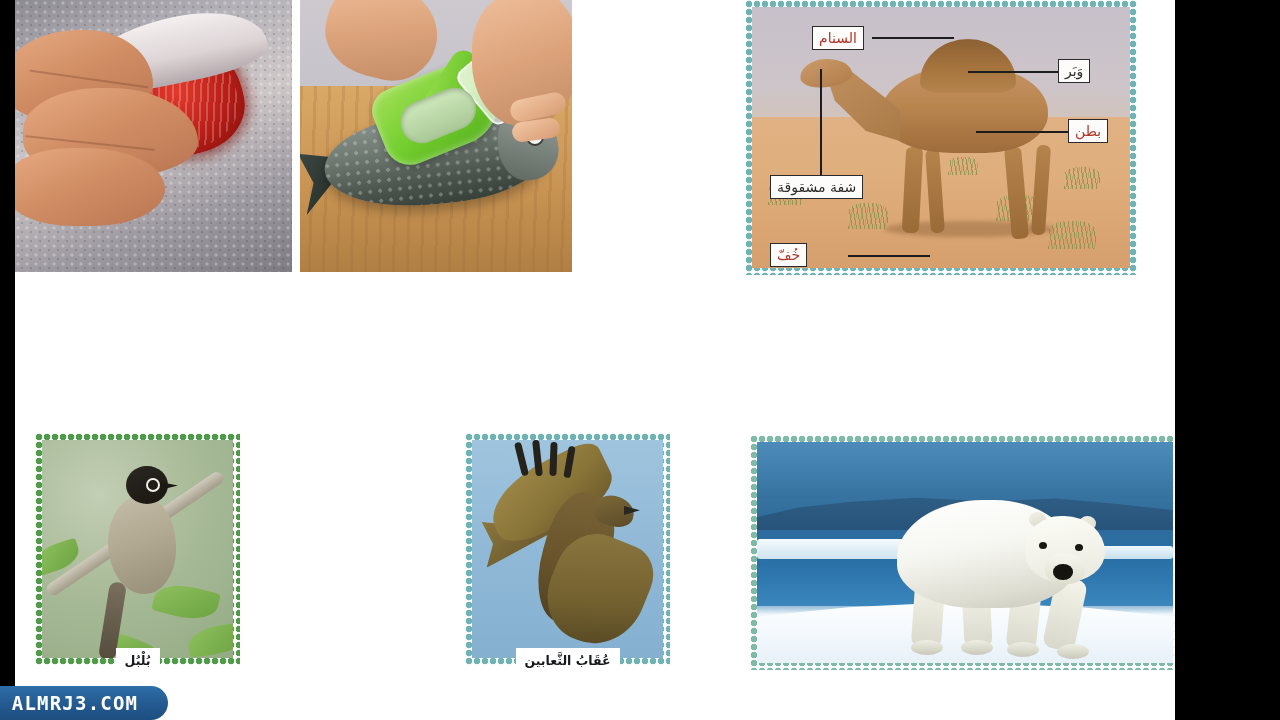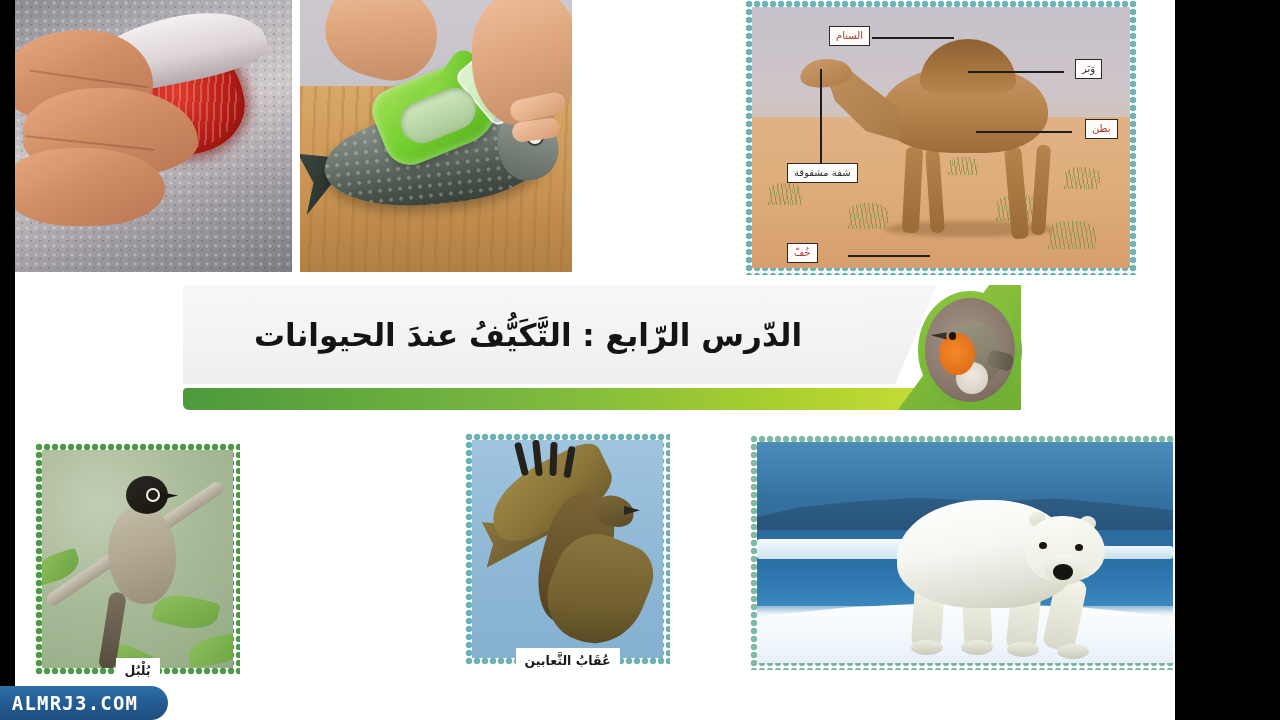--- a/index.html
+++ b/index.html
@@ -127,21 +127,21 @@
   .camel-neck{position:absolute;left:74px;top:62px;width:74px;height:72px;
     background:linear-gradient(140deg,#c08f5f,#a97a46);
     clip-path:polygon(0% 8%,30% 0%,100% 56%,100% 100%,54% 86%,12% 44%);}
   .camel-head{position:absolute;left:48px;top:52px;width:52px;height:28px;
     border-radius:46% 54% 50% 44%/60% 60% 40% 40%;
     background:linear-gradient(160deg,#cb9b6a,#b07c49);transform:rotate(-6deg);}
   .camel-leg{position:absolute;background:linear-gradient(180deg,#b5834c,#9a6a37);border-radius:6px;}
   .camel-shadow{position:absolute;left:132px;top:214px;width:170px;height:16px;border-radius:50%;
     background:rgba(110,70,35,.32);filter:blur(2px);}
   .lbl{position:absolute;background:#fdfcfa;border:1.5px solid #2b2b2b;
-    font-size:10px;line-height:1;padding:4px 6px;white-space:nowrap;color:#2b2b2b;margin-left:17px;}
+    font-size:14px;line-height:1;padding:4px 6px;white-space:nowrap;color:#2b2b2b;}
   .lbl.red{color:#b0372c;}
   .lead{position:absolute;background:#1d1d1d;}
   .lead.h{height:1.6px;}
   .lead.v{width:1.6px;}
 
   
   .banner{position:absolute;left:183px;top:285px;width:838px;height:128px;}
   .banner-bar{position:absolute;left:0;top:103px;width:792px;height:22px;border-radius:4px 0 0 6px;
     background:linear-gradient(90deg,#4c9a3c 0%,#7cb93f 45%,#a9cf2e 75%,#cfe03a 100%);}
   .banner-sweep{position:absolute;left:610px;top:0;width:228px;height:125px;
@@ -172,21 +172,21 @@
     clip-path:polygon(0 40%,100% 0,100% 100%);}
   .robin-tail{position:absolute;right:2%;top:52%;width:28%;height:16%;border-radius:6px;
     background:linear-gradient(90deg,#7b7461,#5d5747);transform:rotate(16deg);}
 
   
   .birdcard{position:absolute;}
   .birdcard .cap{position:absolute;left:50%;transform:translateX(-50%);
     background:#ffffff;font-size:12.5px;color:#17181a;direction:rtl;white-space:nowrap;
     padding:5px 9px;box-sizing:border-box;font-weight:600;}
 
-  .bird1{left:35px;top:443px;width:205px;height:232px;text-align:center;}
+  .bird1{left:35px;top:433px;width:205px;height:232px;text-align:center;}
   .b1-bg{position:absolute;inset:0;background:
      radial-gradient(circle at 30% 25%,#c3ceb4 0%,#a9bb99 45%,#93ab84 100%);}
   .b1-leaf{position:absolute;border-radius:60% 10% 60% 10%;background:linear-gradient(140deg,#8fc15c,#67a13c);opacity:.95;}
   .b1-branch{position:absolute;left:6px;top:146px;width:210px;height:13px;border-radius:7px;
     background:linear-gradient(180deg,#cfcabb,#a39c8a);transform:rotate(-34deg);transform-origin:left center;}
   .b1-body{position:absolute;left:66px;top:56px;width:68px;height:98px;border-radius:48% 52% 46% 54%;
     background:linear-gradient(160deg,#c4bda8 0%,#b0a890 48%,#958d76 100%);}
   .b1-head{position:absolute;left:84px;top:26px;width:42px;height:38px;border-radius:50%;
     background:linear-gradient(150deg,#2b2723,#19160f);}
   .b1-eye{position:absolute;left:104px;top:38px;width:10px;height:10px;border-radius:50%;
@@ -341,41 +341,25 @@
 
       <div class="lead h" style="left:120px;top:30px;width:82px;"></div>
       <div class="lead h" style="left:216px;top:64px;width:96px;"></div>
       <div class="lead h" style="left:224px;top:124px;width:96px;"></div>
       <div class="lead v" style="left:68px;top:62px;height:112px;"></div>
       <div class="lead h" style="left:96px;top:248px;width:82px;"></div>
 
       <div class="lbl red" style="left:60px;top:19px;">السنام</div>
       <div class="lbl" style="left:306px;top:52px;">وَبَر</div>
       <div class="lbl red" style="left:316px;top:112px;">بطن</div>
-      <div class="lbl" style="left:18px;top:156px;">شفة مشقوقة</div>
+      <div class="lbl" style="left:18px;top:168px;">شفة مشقوقة</div>
       <div class="lbl red" style="left:18px;top:236px;">خُفّ</div>
     </div>
   </div>
 
-  <div class="banner">
-    <div class="banner-bar"></div>
-    <div class="banner-sweep"></div>
-    <div class="banner-panel"></div>
-    <div class="banner-title">الدّرس الرّابع : التَّكَيُّفُ عندَ الحيوانات</div>
-    <div class="banner-badge">
-      <div class="badge-img">
-        <div class="robin-body"></div>
-        <div class="robin-tail"></div>
-        <div class="robin-belly"></div>
-        <div class="robin-breast"></div>
-        <div class="robin-beak"></div>
-        <div class="robin-eye"></div>
-      </div>
-    </div>
-  </div>
 
   <div class="birdcard bird1">
     <div class="scallop green" style="inset:0;">
       <div class="inner">
         <div class="b1-bg"></div>
         <div class="b1-leaf" style="left:-8px;top:104px;width:46px;height:26px;transform:rotate(-18deg);"></div>
         <div class="b1-leaf" style="left:112px;top:146px;width:64px;height:32px;transform:rotate(14deg);"></div>
         <div class="b1-leaf" style="left:146px;top:186px;width:58px;height:28px;transform:rotate(-8deg);"></div>
         <div class="b1-leaf" style="left:60px;top:196px;width:50px;height:24px;transform:rotate(24deg);"></div>
         <div class="b1-branch"></div>

